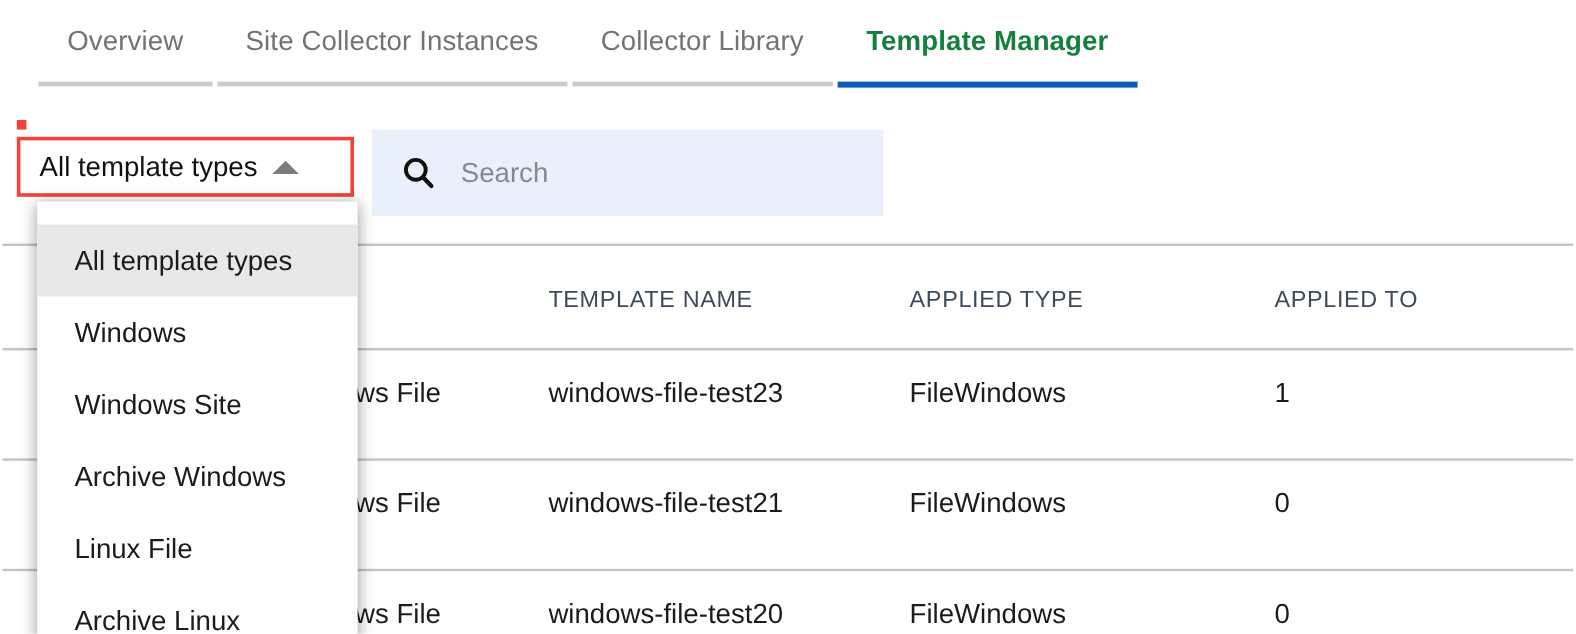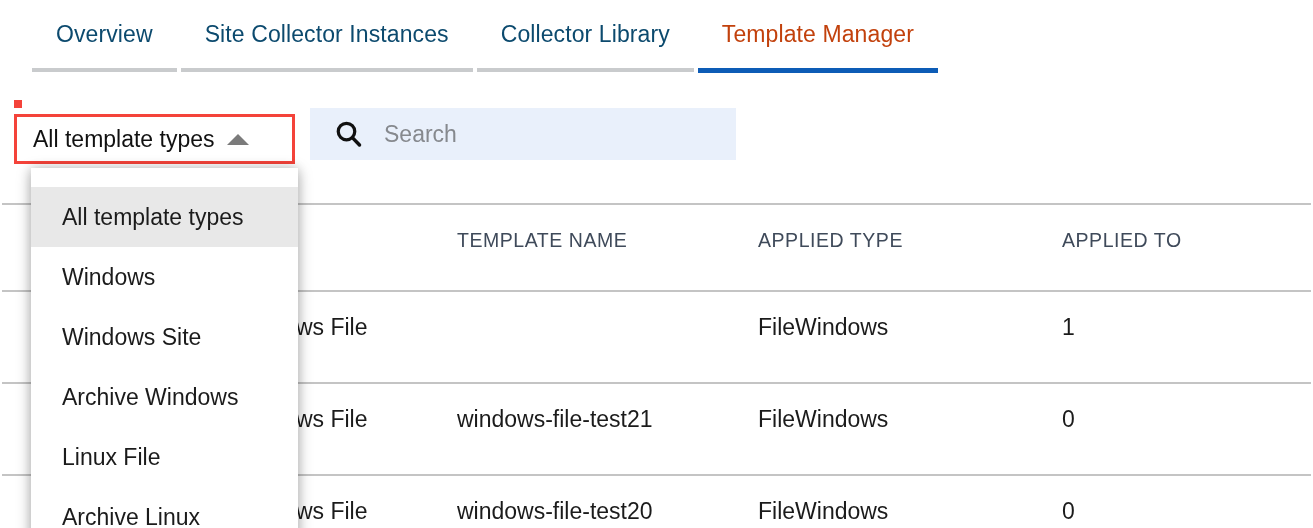--- a/index.html
+++ b/index.html
@@ -40,27 +40,27 @@
     display: flex;
     align-items: flex-start;
     justify-content: center;
     cursor: pointer;
   }
   .tab-label {
     display: block;
     font-size: 23px;
     line-height: 23px;
     padding: 23px 26px 0 26px;
-    color: #0c4a6e;
+    color: #737373;
     white-space: nowrap;
     letter-spacing: 0.1px;
   }
   .tab.active .tab-label {
-    color: #c2410c;
-    font-weight: normal;
+    color: #15803d;
+    font-weight: bold;
   }
   .tab-underline {
     position: absolute;
     left: 2px; right: 2px;
     bottom: 3px;
     height: 4px;
     background: #c9cbcd;
   }
   .tab.active .tab-underline {
     background: #0d5cb6;
@@ -97,21 +97,21 @@
     margin-left: 12px;
     border-left: 11px solid transparent;
     border-right: 11px solid transparent;
     border-bottom: 11px solid #7b7b7b;
   }
 
   .search-box {
     position: absolute;
     left: 310px; top: 108px;
     width: 426px;
-    height: 52px;
+    height: 72px;
     background: #e9f0fb;
     display: flex;
     align-items: center;
     cursor: text;
   }
   .search-icon {
     margin-left: 24px;
     width: 30px; height: 30px;
     flex: none;
     display: block;
@@ -131,21 +131,21 @@
   }
   .tline {
     position: absolute;
     left: 2px;
     width: 1309px;
     height: 2px;
     background: #c4c4c4;
   }
   .thead {
     position: absolute;
-    left: 0; top: 193px;
+    left: 0; top: 203px;
     width: 1313px;
     height: 99px;
     display: flex;
     align-items: center;
     padding-left: 12px;
   }
   .th {
     font-size: 19.5px;
     letter-spacing: 0.55px;
     color: #3f4a5a;
@@ -230,20 +230,21 @@
     <div class="thead">
       <span class="th col-name">TEMPLATE NAME</span>
       <span class="th col-type">APPLIED TYPE</span>
       <span class="th col-applied">APPLIED TO</span>
     </div>
 
     <div class="tline" style="top:290px;"></div>
 
     <div class="trow" style="top:290px;">
       <span class="td col-type-name">lows File</span>
+      <span class="td col-name">windows-file-test23</span>
       <span class="td col-type">FileWindows</span>
       <span class="td col-applied">1</span>
     </div>
 
     <div class="tline" style="top:382px;"></div>
 
     <div class="trow" style="top:382px;">
       <span class="td col-type-name">lows File</span>
       <span class="td col-name">windows-file-test21</span>
       <span class="td col-type">FileWindows</span>

